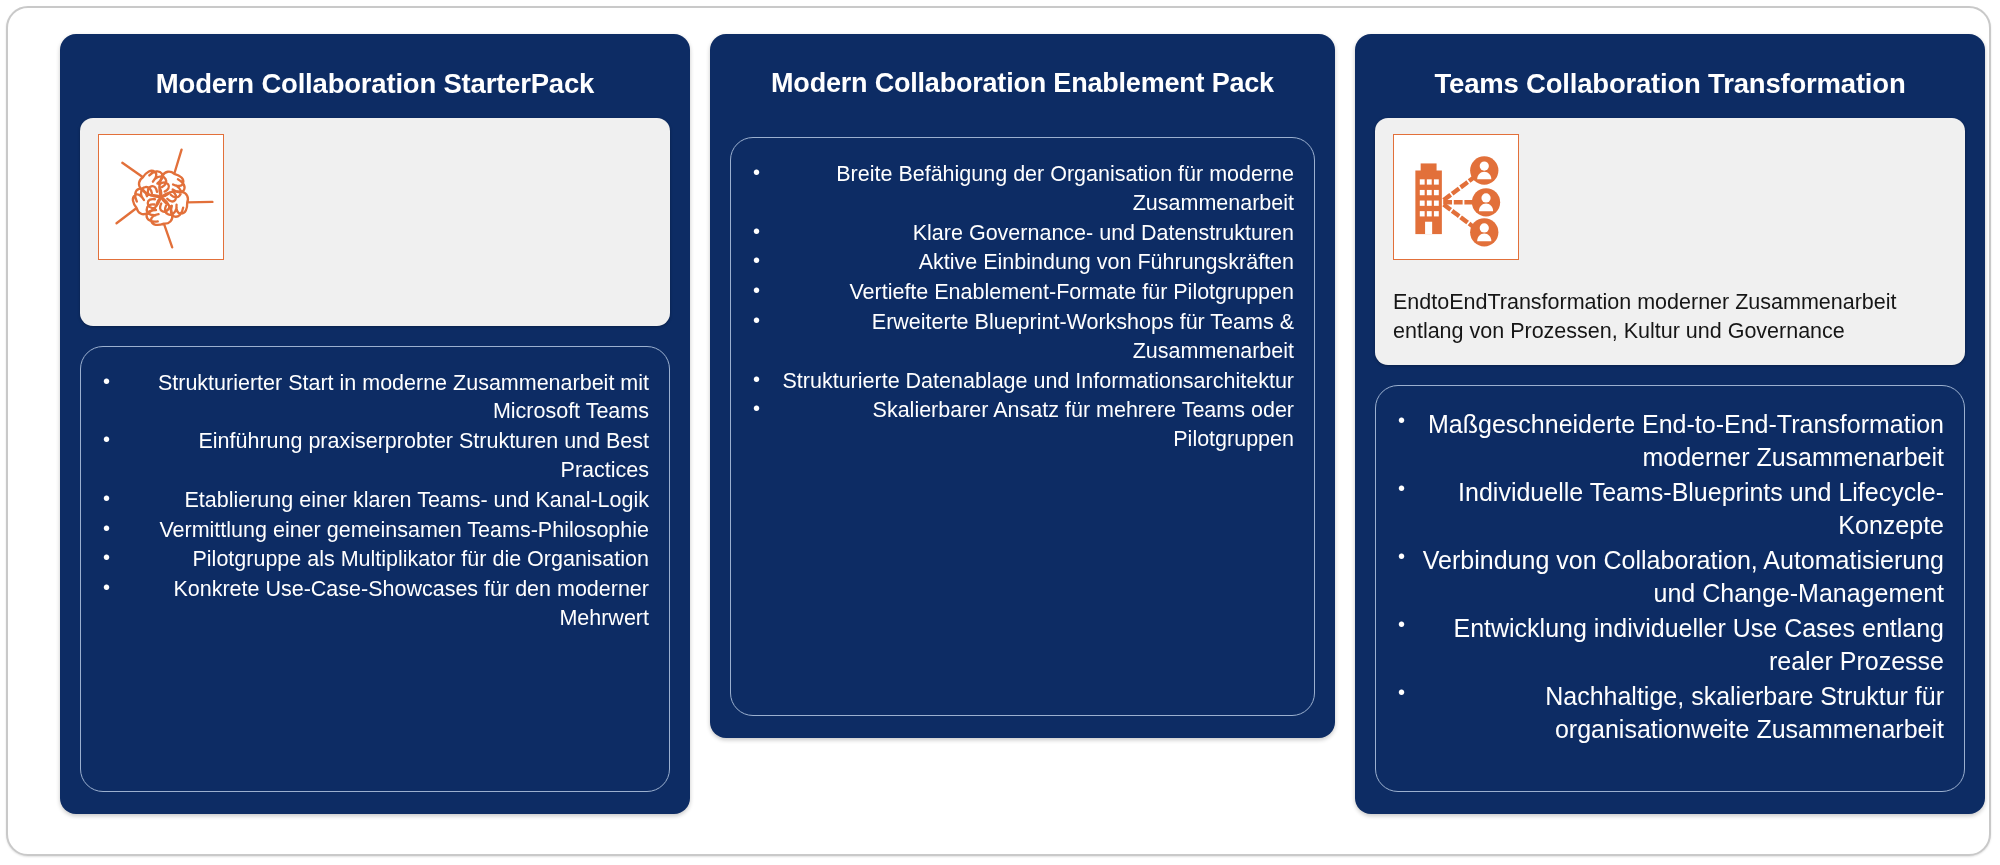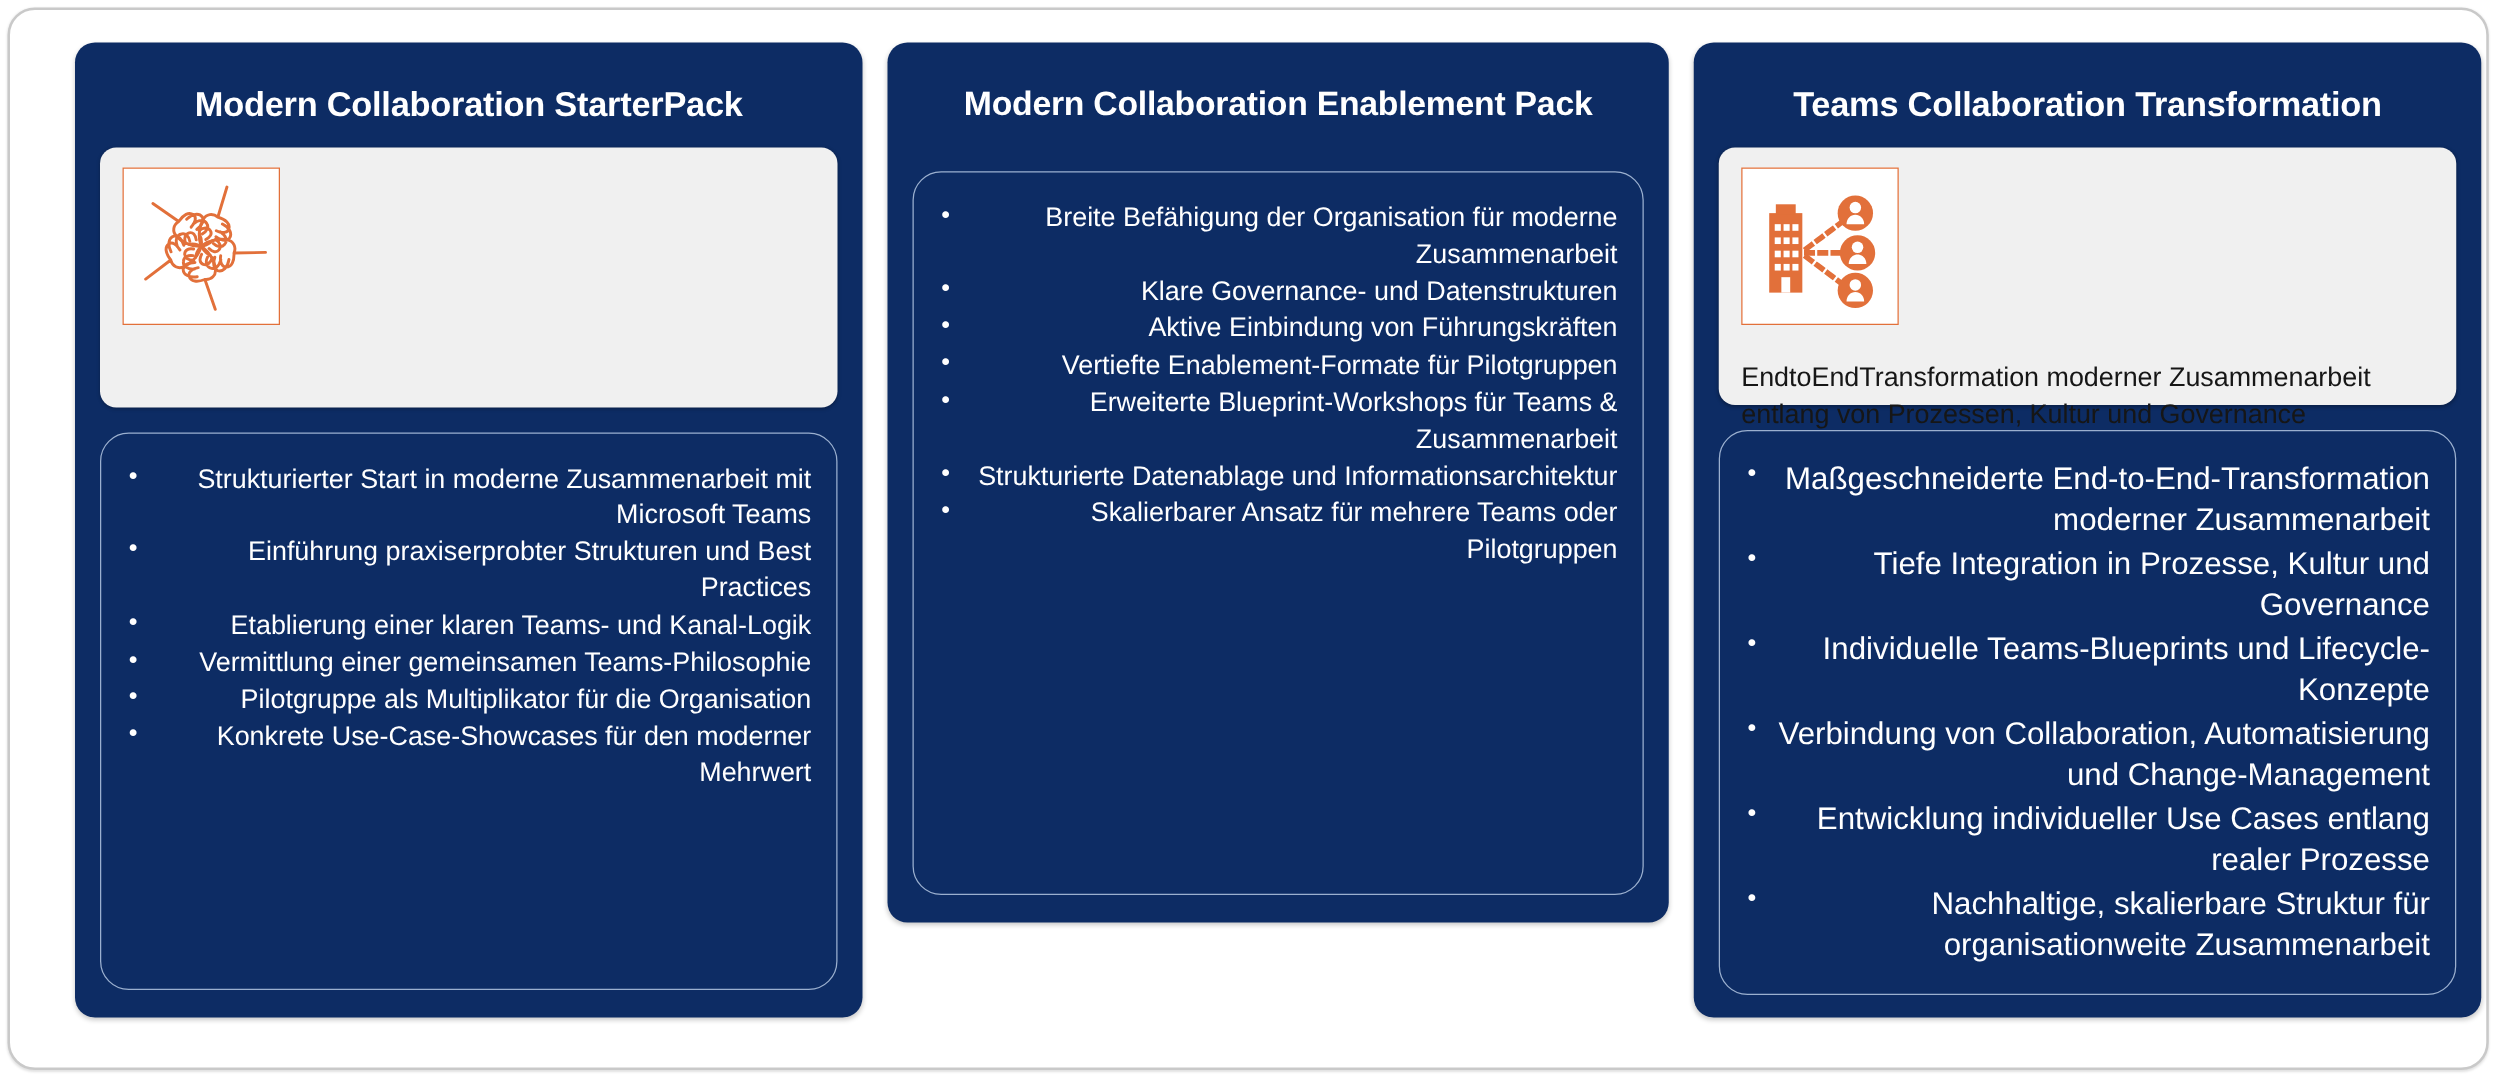--- a/index.html
+++ b/index.html
@@ -254,21 +254,20 @@
               <path d="M84 110 c0 -5 3.6 -8.6 8 -8.6 c4.4 0 8 3.6 8 8.6 z"></path>
             </g>
           </svg>
         </div>
         <div class="summary-text">EndtoEndTransformation moderner Zusammenarbeit entlang von Prozessen, Kultur und Governance</div>
       </div>
 
       <div class="bullet-box">
         <ul class="bullet-list">
           <li>Maßgeschneiderte End-to-End-Transformation moderner Zusammenarbeit</li>
-          <li>Tiefe Integration in Prozesse, Kultur und Governance</li>
           <li>Individuelle Teams-Blueprints und Lifecycle-Konzepte</li>
           <li>Verbindung von Collaboration, Automatisierung und Change-Management</li>
           <li>Entwicklung individueller Use Cases entlang realer Prozesse</li>
           <li>Nachhaltige, skalierbare Struktur für organisationweite Zusammenarbeit</li>
         </ul>
       </div>
     </div>
 
   </div>
 </div>

